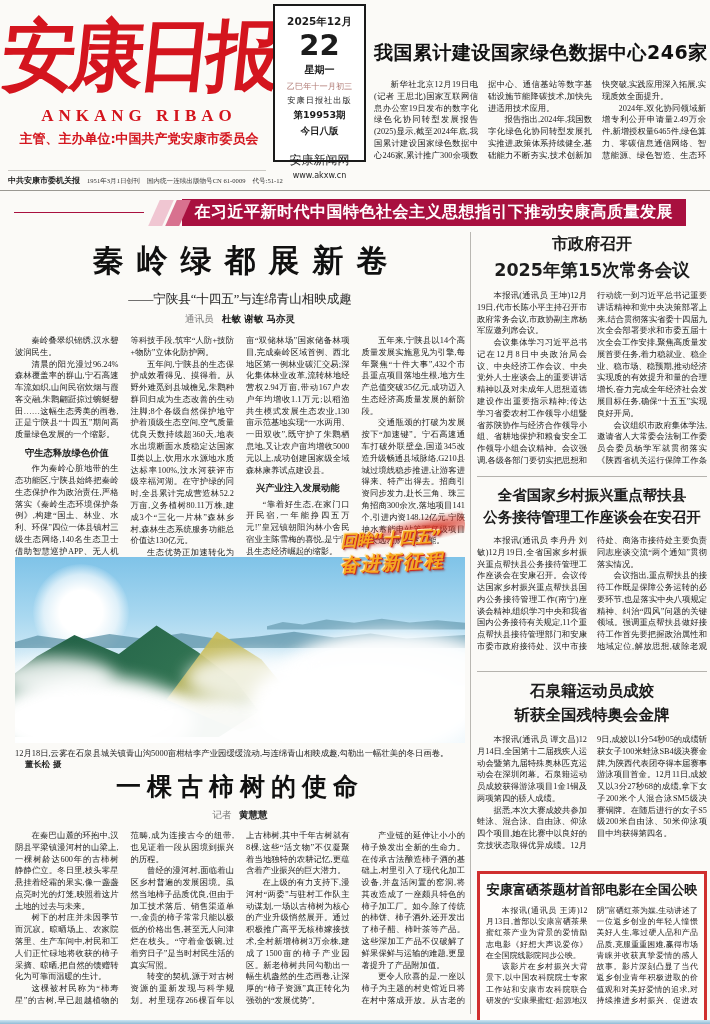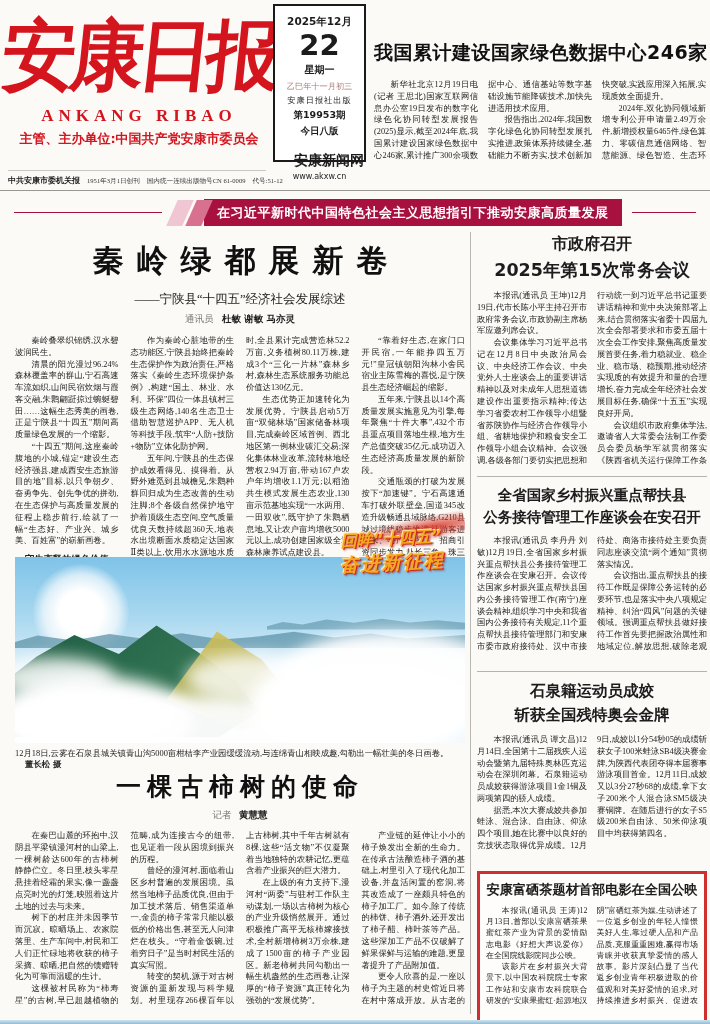--- a/index.html
+++ b/index.html
@@ -33,21 +33,21 @@
     border:2px solid #1a1a1a; background:#fff; text-align:center;
     font-family:"DejaVu Sans",sans-serif; padding-top:9px;
   }
   .db-month { font-size:10.5px; font-weight:bold; }
   .db-day { font-size:29px; font-weight:bold; line-height:1.15; font-family:"DejaVu Sans",sans-serif; }
   .db-week { font-size:10px; font-weight:bold; margin-top:1px; }
   .db-lunar { font-size:8.2px; color:#b07a74; margin-top:4px; font-family:"Liberation Serif",serif; }
   .db-pub { font-size:8.2px; margin-top:3px; font-family:"Liberation Serif",serif; letter-spacing:1px; }
   .db-issue { font-size:9.5px; font-weight:bold; margin-top:3px; }
   .db-pages { font-size:9.5px; font-weight:bold; margin-top:3px; }
-  .db-site { font-size:14px; font-weight:bold; margin-top:14px;text-align:right; }
+  .db-site { font-size:12px; font-weight:normal; margin-top:14px; }
   .db-url { font-size:8px; margin-top:2px; }
   
   .top-article { position:absolute; left:374px; top:40px; width:332px; }
   .top-title {
     font-family:"DejaVu Sans",sans-serif; font-weight:bold; font-size:19px;
     letter-spacing:0.5px; white-space:nowrap; color:#111;
   }
   .top-body {
     margin-top:13px; height:88px; overflow:hidden;
     column-count:3; column-gap:10px;
@@ -60,21 +60,21 @@
   .banner { position:absolute; left:14px; top:199px; width:682px; height:27px; display:flex; align-items:center; }
   .banner .line { height:1px; background:#a8103f; }
   .banner .line.l { width:148px; margin-right:10px; }
   .banner .line.r { flex:1; margin-left:10px; }
   .banner .sk { width:16px; height:26px; margin-right:3px; transform:skewX(-24deg); }
   .banner .sk1 { background:#f0c6d2; }
   .banner .sk2 { background:#d8718f; }
   .banner .box {
     background:#a8103f; color:#fff; height:27px; display:flex; align-items:center;
     padding:0 13px; margin-left:-6px;
-    font-family:"DejaVu Sans",sans-serif; font-weight:bold; font-size:13px; letter-spacing:0.5px;
+    font-family:"DejaVu Sans",sans-serif; font-weight:bold; font-size:16px; letter-spacing:0.5px;
     white-space:nowrap;
   }
   
   .lead { position:absolute; left:15px; top:240px; width:450px; }
   .lead-title { text-align:center; font-family:"DejaVu Sans",sans-serif; font-weight:bold;
     font-size:31px; letter-spacing:13px; padding-left:13px; color:#101010; }
   .lead-sub { text-align:center; margin-top:9px; font-size:12.5px; font-family:"Liberation Serif",serif; }
   .lead-byline { text-align:center; margin-top:5px; font-size:9.5px; }
   .lead-byline .lbl { color:#777; margin-right:6px; }
   .lead-byline .nm { font-weight:bold; font-family:"DejaVu Sans",sans-serif; }
@@ -189,33 +189,32 @@
   <div class="banner">
     <div class="line l"></div>
     <div class="sk sk1"></div>
     <div class="sk sk2"></div>
     <div class="box">在习近平新时代中国特色社会主义思想指引下推动安康高质量发展</div>
     <div class="line r"></div>
   </div>
 
   <div class="lead">
     <div class="lead-title">秦岭绿都展新卷</div>
-    <div class="lead-sub">——宁陕县“十四五”经济社会发展综述</div>
+    <div class="lead-sub">——宁陕县“十四五”与连绵青山相映成趣</div>
     <div class="lead-byline">
       <span class="lbl">通讯员</span>
       <span class="nm">杜敏 谢敏 马亦灵</span>
     </div>
     <div class="lead-body btxt">
       <div class="slogan">
         <div class="s1">回眸“十四五”</div>
         <div class="s2">奋进新征程</div>
       </div>
     <p>秦岭叠翠织锦绣,汉水碧波润民生。</p>
         <p>清晨的阳光漫过96.24%森林覆盖率的群山,宁石高速车流如织,山间民宿炊烟与霞客交融,朱鹮翩跹掠过蜿蜒碧田……这幅生态秀美的画卷,正是宁陕县“十四五”期间高质量绿色发展的一个缩影。</p>
-        <p>“十四五”期间,这座秦岭腹地的小城,锚定“建设生态经济强县,建成西安生态旅游目的地”目标,以只争朝夕、奋勇争先、创先争优的拼劲,在生态保护与高质量发展的征程上稳步前行,绘就了一幅“生态好、产业兴、城乡美、百姓富”的崭新画卷。</p>
         <p class="sec-head">守生态释放绿色价值</p>
         <p>作为秦岭心脏地带的生态功能区,宁陕县始终把秦岭生态保护作为政治责任,严格落实《秦岭生态环境保护条例》,构建“国土、林业、水利、环保”四位一体县镇村三级生态网络,140名生态卫士借助智慧巡护APP、无人机等科技手段,筑牢“人防+技防+物防”立体化防护网。</p>
         <p>五年间,宁陕县的生态保护成效看得见、摸得着。从野外难觅到县城檐见,朱鹮种群回归成为生态改善的生动注脚;8个各级自然保护地守护着顶级生态空间,空气质量优良天数持续超360天,地表水出境断面水质稳定达国家Ⅱ类以上,饮用水水源地水质达标率100%,汶水河获评市级幸福河湖。在守护绿的同时,全县累计完成营造林52.2万亩,义务植树80.11万株,建成3个“三化一片林”森林乡村,森林生态系统服务功能总价值达130亿元。</p>
         <p>生态优势正加速转化为发展优势。宁陕县启动5万亩“双储林场”国家储备林项目,完成秦岭区域首例、西北地区第一例林业碳汇交易;深化集体林业改革,流转林地经营权2.94万亩,带动167户农户年均增收1.1万元;以稻渔共生模式发展生态农业,130亩示范基地实现“一水两用、一田双收”,既守护了朱鹮栖息地,又让农户亩均增收5000元以上,成功创建国家级全域森林康养试点建设县。</p>
         <p class="sec-head">兴产业注入发展动能</p>
         <p>“靠着好生态,在家门口开民宿,一年能挣四五万元!”皇冠镇朝阳沟林小舍民宿业主陈雪梅的喜悦,是宁陕县生态经济崛起的缩影。</p>
         <p>五年来,宁陕县以14个高质量发展实施意见为引擎,每年聚焦“十件大事”,432个市县重点项目落地生根,地方生产总值突破35亿元,成功迈入生态经济高质量发展的新阶段。</p>
         <p>交通瓶颈的打破为发展按下“加速键”。宁石高速通车打破外联壁垒,国道345改造升级畅通县域脉络,G210县城过境线稳步推进,让游客进得来、特产出得去。招商引资同步发力,赴长三角、珠三角招商300余次,落地项目141个,引进内资148.12亿元,宁陕抽水蓄能电站等百亿级项目为长远发展积蓄动能。</p>
       </div>
   </div>

